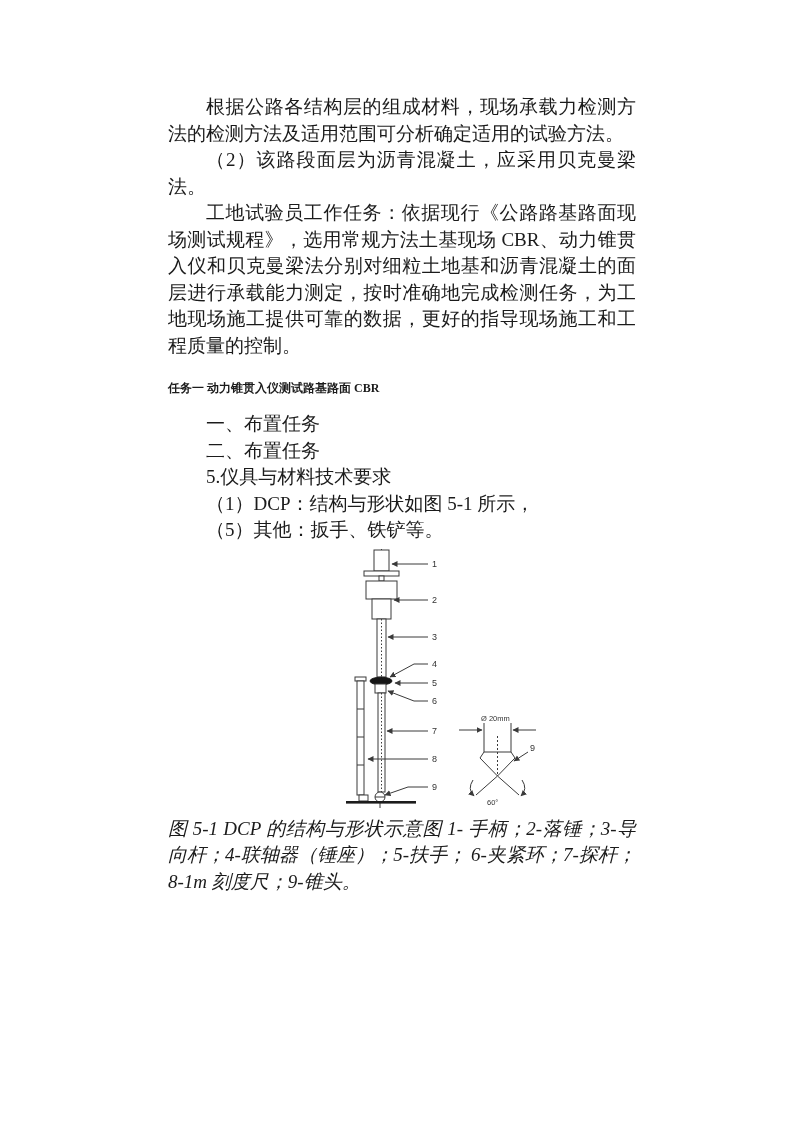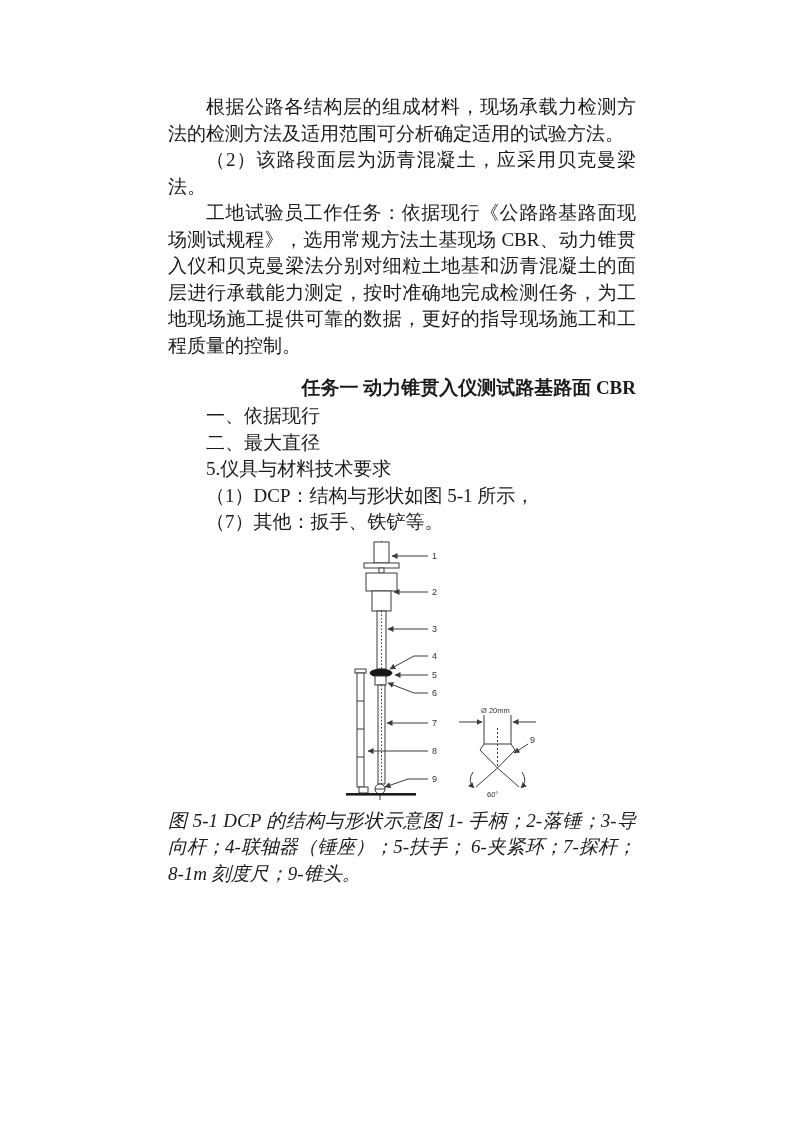--- a/index.html
+++ b/index.html
@@ -12,25 +12,25 @@
     box-sizing:border-box;
     padding:94px 88px 0 92px;
     font-family:"Liberation Serif","DejaVu Serif",serif;
     color:#1b1b1b;
     font-size:19px;
     line-height:26.5px;
   }
   p{margin:0;text-align:justify;}
   p.indent{text-indent:2em;}
   h1.doc-heading{
-    margin:14px 0 0 0;
-    font-size:19px;
+    margin:14px 0 8px 0;
+    font-size:12px;
     line-height:30px;
     font-weight:bold;
-    text-align:right;
+    text-align:left;
   }
   .figure-wrap{
     position:relative;
     width:620px;height:272px;
   }
   .figure-wrap svg{display:block;}
   .diagram-stroke{stroke:#3a3a3a;fill:none;stroke-width:1;}
   .diagram-fill{stroke:#3a3a3a;fill:#ffffff;stroke-width:1;}
   .diagram-text{font-family:"Liberation Sans","DejaVu Sans",sans-serif;fill:#333;}
   .caption{text-align:justify;font-style:italic;}
@@ -39,25 +39,25 @@
 <body>
 
 <div class="page">
 
   <p class="indent">根据公路各结构层的组成材料，现场承载力检测方法的检测方法及适用范围可分析确定适用的试验方法。</p>
   <p class="indent">（2）该路段面层为沥青混凝土，应采用贝克曼梁法。</p>
   <p class="indent">工地试验员工作任务：依据现行《公路路基路面现场测试规程》，选用常规方法土基现场 CBR、动力锥贯入仪和贝克曼梁法分别对细粒土地基和沥青混凝土的面层进行承载能力测定，按时准确地完成检测任务，为工地现场施工提供可靠的数据，更好的指导现场施工和工程质量的控制。</p>
 
   <h1 class="doc-heading">任务一 动力锥贯入仪测试路基路面 CBR</h1>
 
-  <p class="indent">一、依据现行</p>
-  <p class="indent">二、最大直径</p>
+  <p class="indent">一、布置任务</p>
+  <p class="indent">二、布置任务</p>
   <p class="indent">5.仪具与材料技术要求</p>
   <p class="indent">（1）DCP：结构与形状如图 5-1 所示，</p>
-  <p class="indent">（7）其他：扳手、铁铲等。</p>
+  <p class="indent">（5）其他：扳手、铁铲等。</p>
 
   <div class="figure-wrap">
     <svg width="620" height="272" viewBox="0 0 620 272">
       <defs>
         <marker id="arr" markerWidth="7" markerHeight="7" refX="5.5" refY="3" orient="auto">
           <path d="M0,0 L6,3 L0,6 z" fill="#3a3a3a"></path>
         </marker>
       </defs>
 
       <line x1="213.5" y1="5" x2="213.5" y2="134" class="diagram-stroke" stroke-dasharray="3,2.5"></line>

